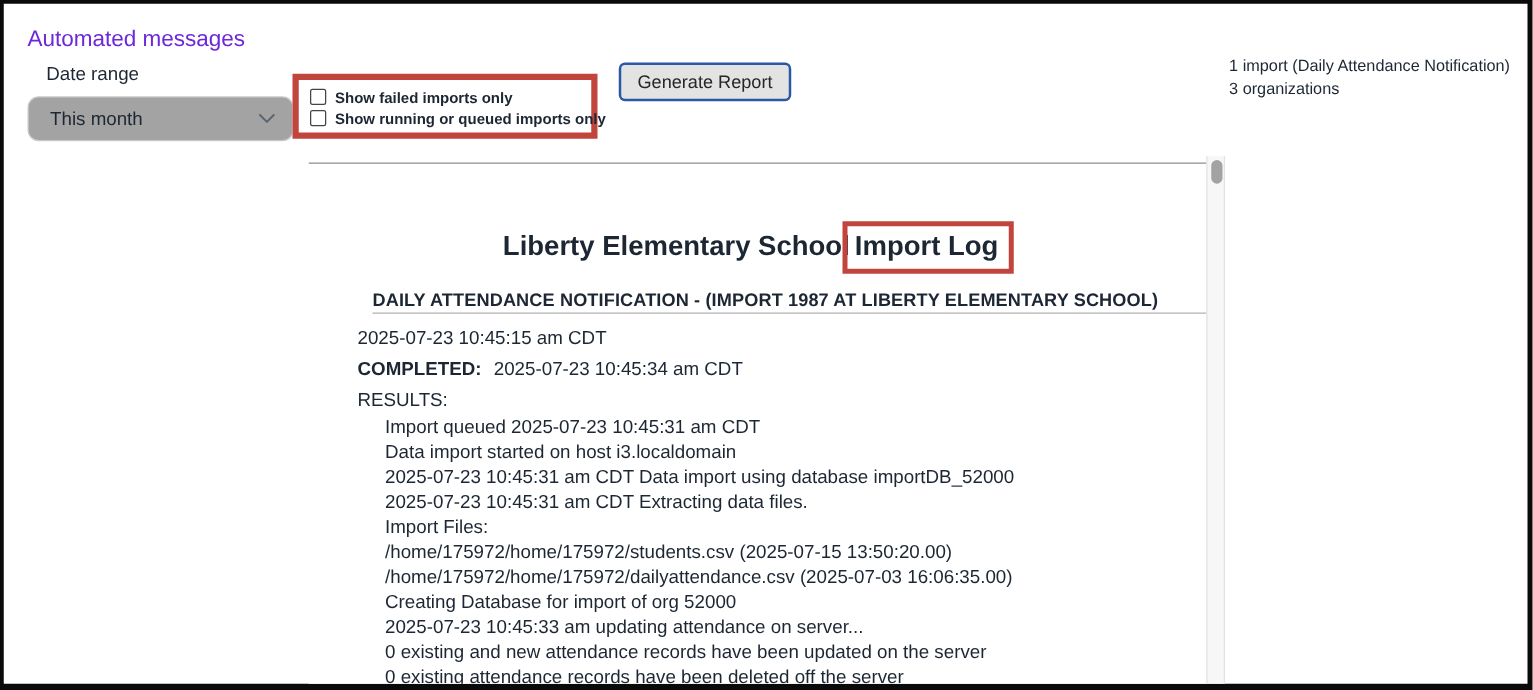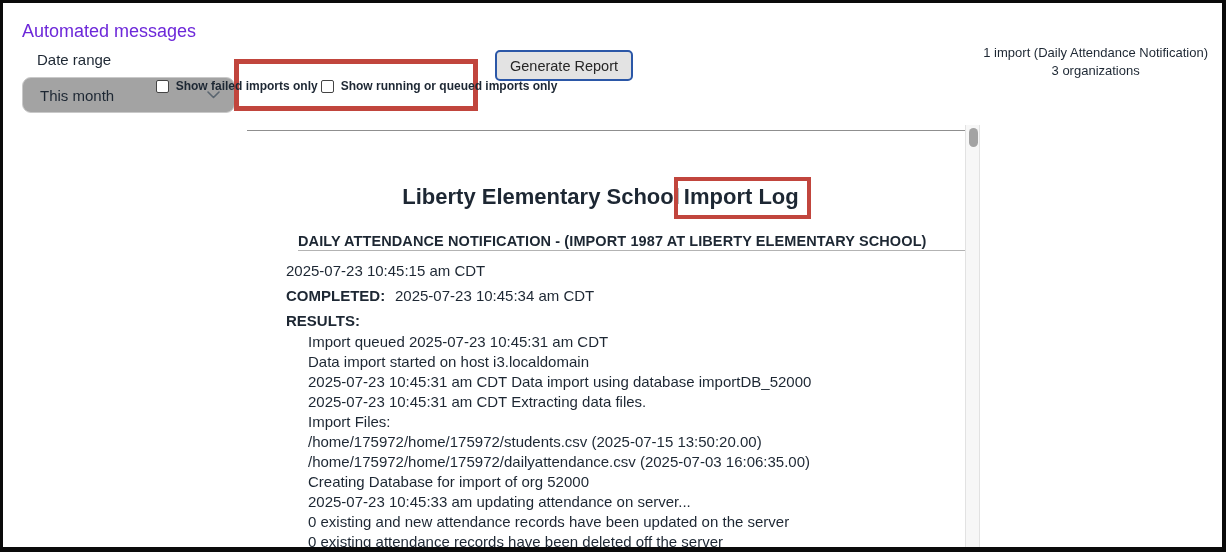--- a/index.html
+++ b/index.html
@@ -48,20 +48,21 @@
     position: absolute;
     border: 5px solid #c1453d;
     background: transparent;
   }
   .red-box.filters-box {
     left: 231px; top: 56px;
     width: 244px; height: 52px;
     background: #fff;
     padding: 6px 8px 4px 9px;
     display: flex;
+    flex-direction: column;
     justify-content: center;
     gap: 3px;
   }
   .cb-row { display: flex; align-items: center; gap: 7px; }
   .cb-row input[type="checkbox"] {
     width: 13px; height: 13px;
     accent-color: #ffffff;
     border: 1px solid #444;
     appearance: none;
     -webkit-appearance: none;
@@ -85,21 +86,21 @@
     border: 2px solid #2b57a7;
     border-radius: 5px;
     font-family: "Liberation Sans", sans-serif;
     font-size: 14.5px;
     color: #262626;
     cursor: pointer;
   }
   .summary {
     position: absolute;
     right: 14px; top: 41px;
-    text-align: center;
+    text-align: left;
     font-size: 13px;
     line-height: 18px;
     color: #1d2733;
   }
   .log-panel {
     position: absolute;
     left: 244px; top: 127px;
     width: 719px;
     height: 419px;
     border-top: 1px solid #8f8f8f;
@@ -146,21 +147,21 @@
     font-weight: bold;
     letter-spacing: 0.1px;
   }
   .log-body {
     margin: 7px 0 0 39px;
     font-size: 15px;
     line-height: 20px;
   }
   .kv-row { display: flex; line-height: 25px; }
   .kv-row .k { font-weight: bold; width: 109px; flex: 0 0 auto; }
-  .results-label { font-weight: bold; line-height: 23px; margin-top: 1px; }
+  .results-label { font-weight: normal; line-height: 23px; margin-top: 1px; }
   .log-line { padding-left: 22px; white-space: nowrap; }
 </style>
 </head>
 <body>
 
 <div class="frame">
 
   <div class="page-title">Automated messages</div>
 
   <div class="date-range-label">Date range</div>

